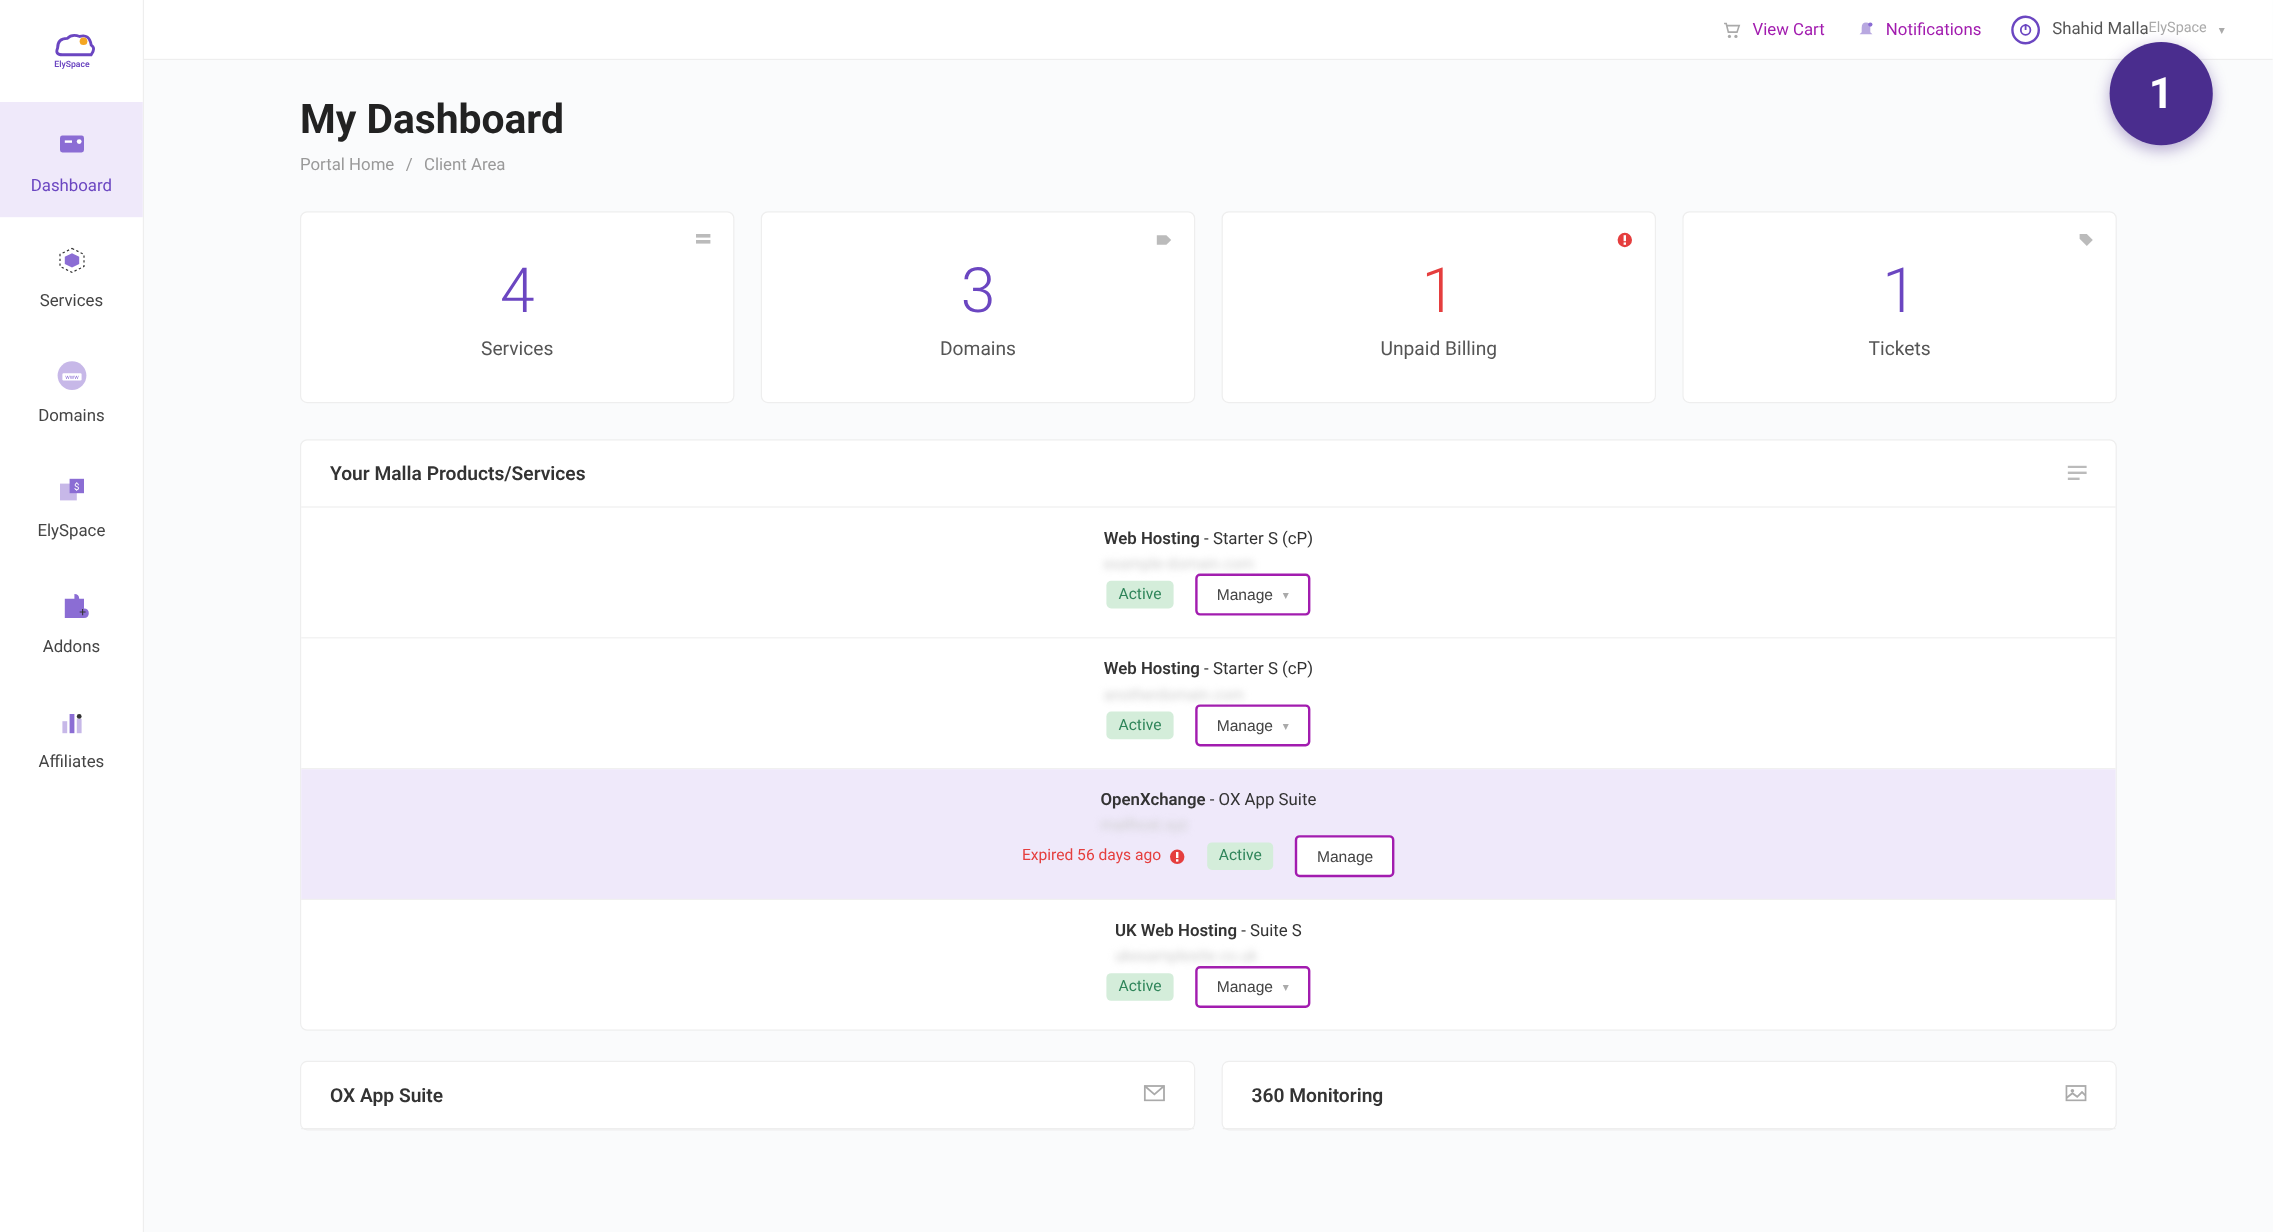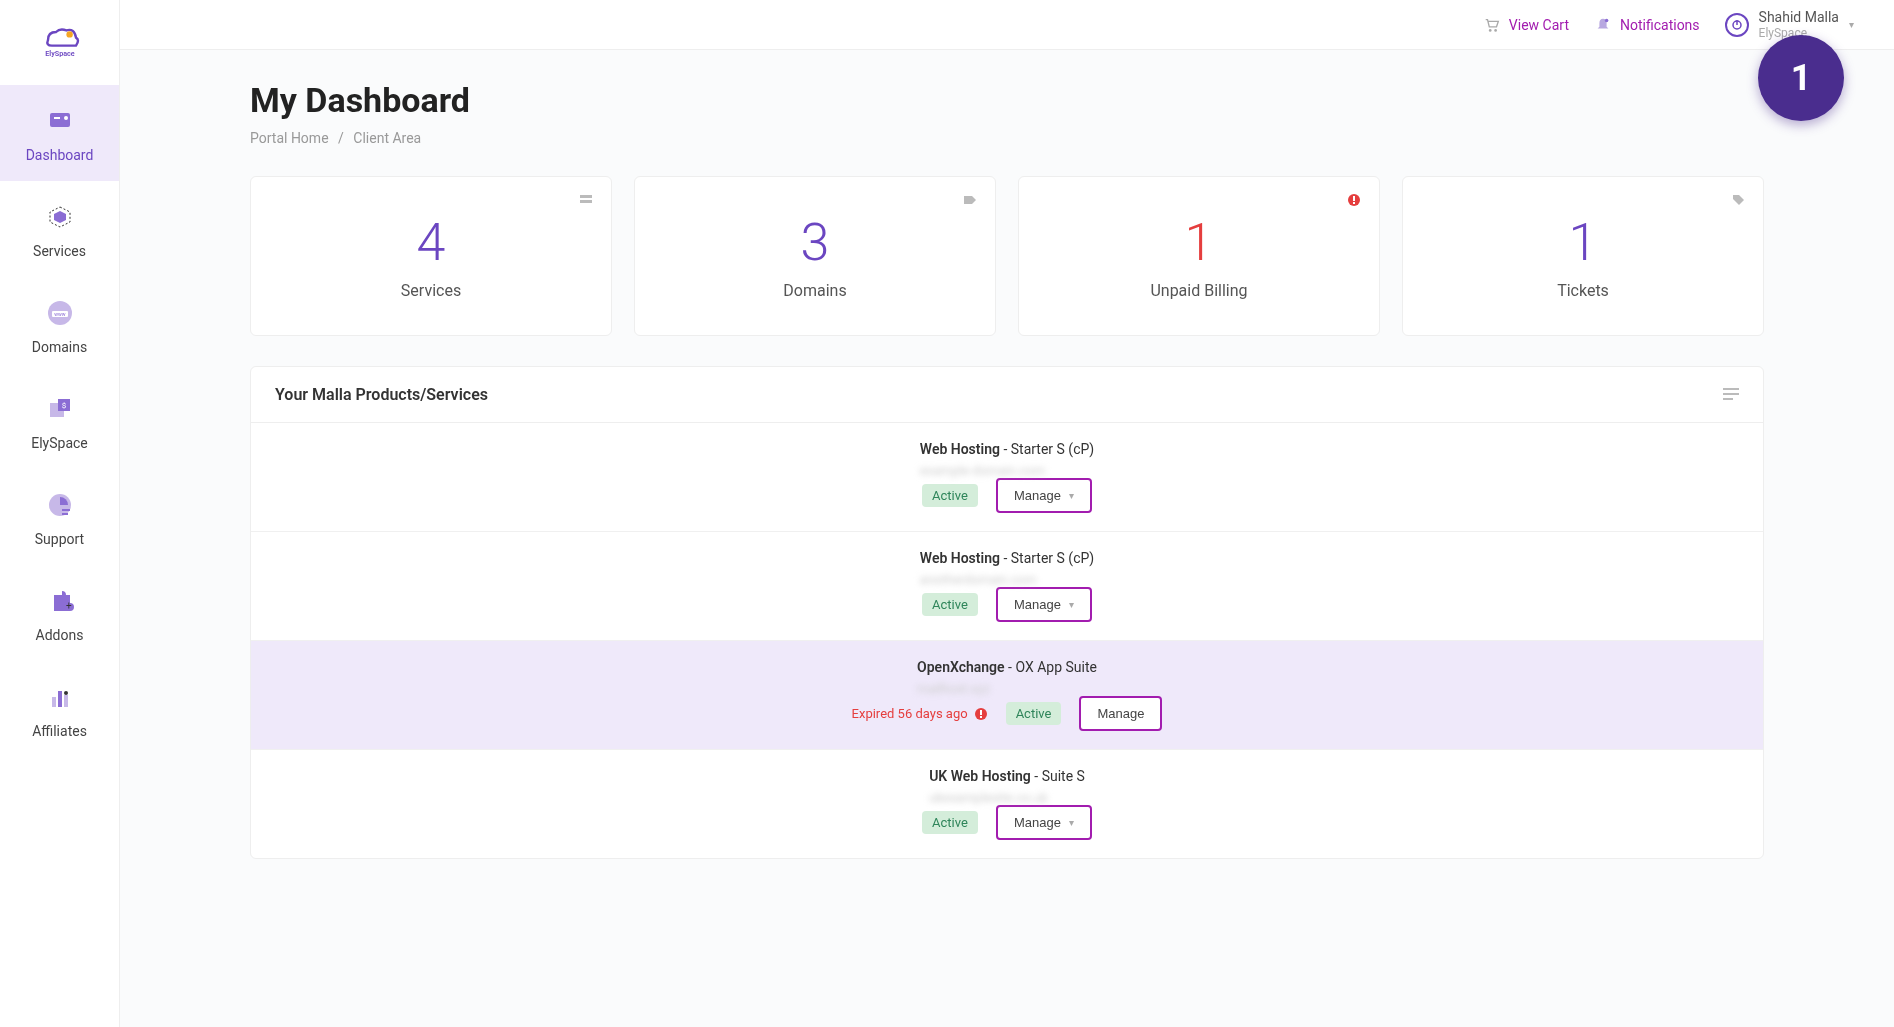--- a/index.html
+++ b/index.html
@@ -11,21 +11,21 @@
 .nav-item { width: 100%; padding: 18px 5px; display: flex; flex-direction: column; align-items: center; cursor: pointer; font-size: 14px; color: #444; }
 .nav-item.active { background: #efe9fa; color: #6b46c1; }
 .nav-item .icon { width: 36px; height: 36px; margin-bottom: 8px; display: flex; align-items: center; justify-content: center; }
 .nav-item .icon svg { width: 32px; height: 32px; }
 .main { flex: 1; display: flex; flex-direction: column; }
 .topbar { height: 50px; border-bottom: 1px solid #eee; display: flex; justify-content: flex-end; align-items: center; padding: 0 40px; gap: 25px; background: #fff; }
 .topbar-item { display: flex; align-items: center; gap: 8px; font-size: 14px; color: #a21caf; cursor: pointer; }
 .topbar-item svg { width: 18px; height: 18px; }
 .user-block { display: flex; align-items: center; gap: 10px; cursor: pointer; }
 .user-power { width: 24px; height: 24px; border: 2px solid #6b46c1; border-radius: 50%; display: flex; align-items: center; justify-content: center; color: #6b46c1; font-weight: bold; }
-.user-text { display: flex; flex-direction: column; line-height: 1.2; }
+.user-text { display: flex; flex-direction: row; line-height: 1.2; }
 .user-name { font-size: 14px; color: #555; }
 .user-sub { font-size: 12px; color: #aaa; }
 .content { padding: 30px 130px 30px 130px; }
 .page-title { font-size: 34px; font-weight: 700; color: #222; margin-bottom: 10px; }
 .breadcrumb { font-size: 14px; color: #999; margin-bottom: 30px; }
 .breadcrumb .sep { margin: 0 6px; }
 .stats { display: grid; grid-template-columns: repeat(4, 1fr); gap: 22px; margin-bottom: 30px; }
 .stat-card { background: #fff; border: 1px solid #eee; border-radius: 6px; padding: 20px; position: relative; text-align: center; min-height: 160px; display: flex; flex-direction: column; justify-content: center; }
 .stat-corner { position: absolute; top: 15px; right: 18px; color: #bbb; }
 .stat-corner.alert { color: #e53e3e; }
@@ -98,31 +98,20 @@
             <rect x="6" y="10" width="14" height="14" fill="#c7b8e8"></rect>
             <rect x="14" y="6" width="12" height="12" fill="#8b6dd4"></rect>
             <text x="20" y="15" text-anchor="middle" font-size="8" fill="#fff">$</text>
           </svg>
         </div>
       <span>ElySpace</span>
     </div>
     <div class="nav-item">
       <div class="icon">
           <svg viewBox="0 0 32 32">
-            <circle cx="16" cy="16" r="11" fill="#c7b8e8"></circle>
-            <path d="M 16 8 A 8 8 0 0 1 24 16 L 16 16 Z" fill="#8b6dd4"></path>
-            <rect x="18" y="20" width="8" height="2" fill="#8b6dd4"></rect>
-            <rect x="18" y="24" width="6" height="2" fill="#8b6dd4"></rect>
-          </svg>
-        </div>
-      <span>Support</span>
-    </div>
-    <div class="nav-item">
-      <div class="icon">
-          <svg viewBox="0 0 32 32">
             <path d="M 10 10 L 18 10 L 18 6 Q 22 6 22 10 L 26 10 L 26 18 Q 30 18 30 22 Q 30 26 26 26 L 26 26 L 10 26 Z" fill="#8b6dd4"></path>
             <text x="22" y="24" font-size="10" fill="#333">+</text>
           </svg>
         </div>
       <span>Addons</span>
     </div>
     <div class="nav-item">
       <div class="icon">
           <svg viewBox="0 0 32 32">
             <rect x="8" y="16" width="4" height="10" fill="#c7b8e8"></rect>
@@ -276,19 +265,40 @@
           <div class="service-right">
             <span class="badge-active">Active</span>
             <button class="manage-btn">
                 <span>Manage</span>
                 <span class="caret">▾</span>
               </button>
           </div>
         </div>
       </div>
 
+      <div class="bottom-row">
+        <div class="panel">
+          <div class="panel-header">
+            <div class="panel-title">OX App Suite</div>
+            <div class="panel-icon"><svg width="18" height="14" viewBox="0 0 18 14">
+                  <rect x="1" y="1" width="16" height="12" fill="none" stroke="#aaa" stroke-width="1.5"></rect>
+                  <path d="M 1 1 L 9 8 L 17 1" fill="none" stroke="#aaa" stroke-width="1.5"></path>
+                </svg></div>
+          </div>
+        </div>
+        <div class="panel">
+          <div class="panel-header">
+            <div class="panel-title">360 Monitoring</div>
+            <div class="panel-icon"><svg width="18" height="14" viewBox="0 0 18 14">
+                  <rect x="1" y="1" width="16" height="12" fill="none" stroke="#aaa" stroke-width="1.5"></rect>
+                  <circle cx="6" cy="5" r="1.5" fill="#aaa"></circle>
+                  <path d="M 1 11 L 6 7 L 10 10 L 14 6 L 17 9" fill="none" stroke="#aaa" stroke-width="1.5"></path>
+                </svg></div>
+          </div>
+        </div>
+      </div>
     </div>
   </div>
 </div>
 
 <div class="fab">
     <span>1</span>
   </div>
 
 </body></html>

